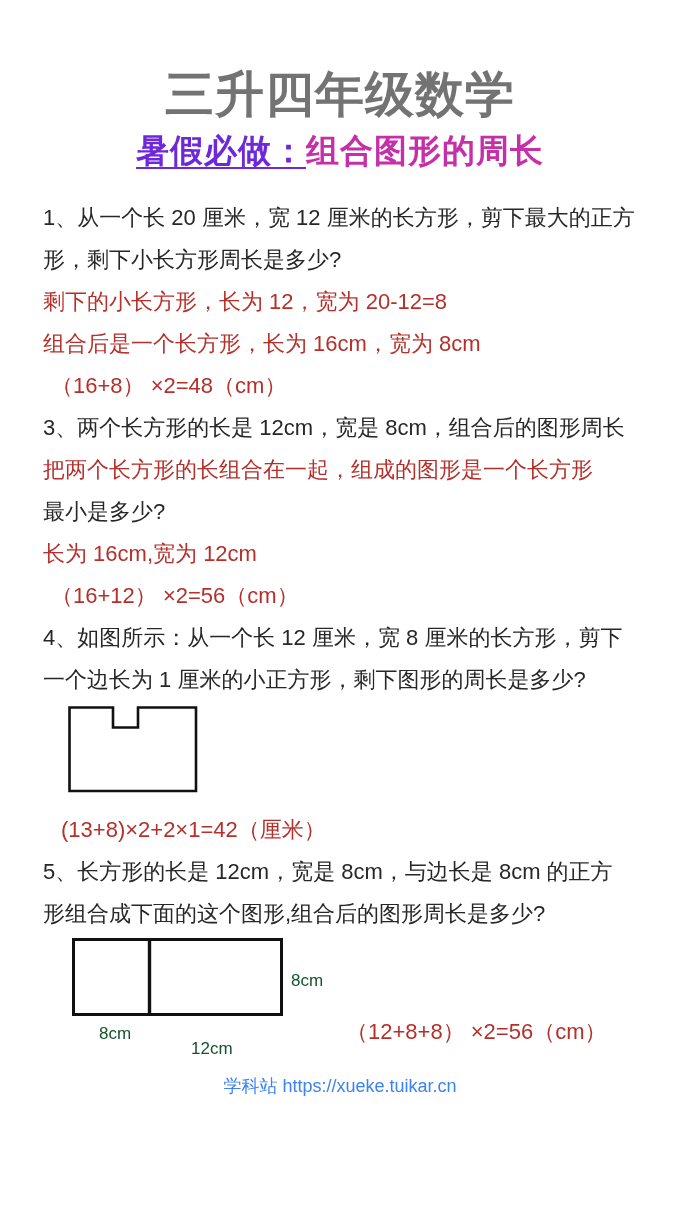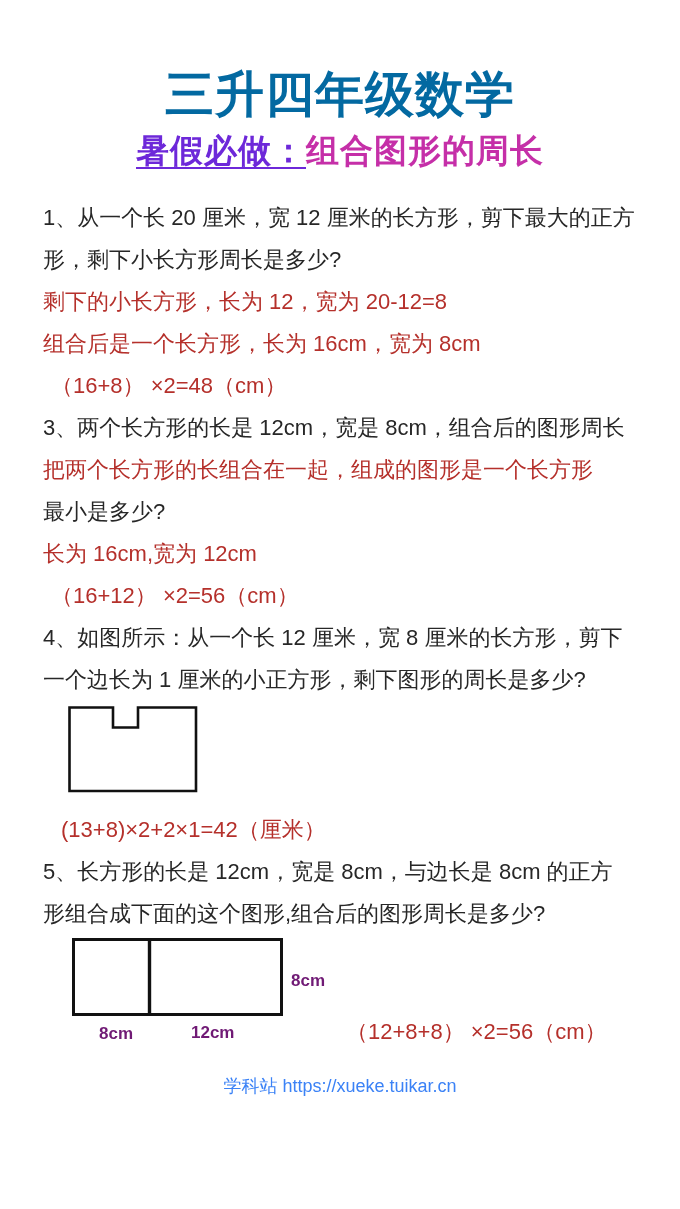--- a/index.html
+++ b/index.html
@@ -10,21 +10,21 @@
     overflow:hidden;
     font-family:"Liberation Sans","DejaVu Sans",sans-serif;
   }
   .doc-title{
     margin:0;
     padding-top:64px;
     text-align:center;
     font-family:"Liberation Serif","DejaVu Serif",serif;
     font-size:49px;
     font-weight:bold;
-    color:#0369a1;
+    color:#737373;
     line-height:61px;
     letter-spacing:1px;
   }
   .doc-subtitle{
     margin-top:3px;
     text-align:center;
     font-size:33px;
     font-weight:bold;
     line-height:45px;
     letter-spacing:1px;
@@ -63,26 +63,25 @@
   
   .fig5{
     position:relative;
     height:110px;
     margin-top:2px;
   }
   .fig5 svg{position:absolute;left:29px;top:1px;display:block;}
   .fig5 .lbl{
     position:absolute;
     font-size:17px;
-    color:#701a75;
+    color:#14532d;
     line-height:20px;
-    font-weight:bold;
   }
   .lbl-bl{left:56px;top:87px;}
-  .lbl-br{left:148px;top:86px;}
+  .lbl-br{left:148px;top:102px;}
   .lbl-r{left:248px;top:34px;}
   .fig5 .fig5-eq{
     position:absolute;
     left:292px;top:81px;
     font-size:22px;
     line-height:28px;
     white-space:nowrap;
     margin-left:11px;
   }
   .footer{

